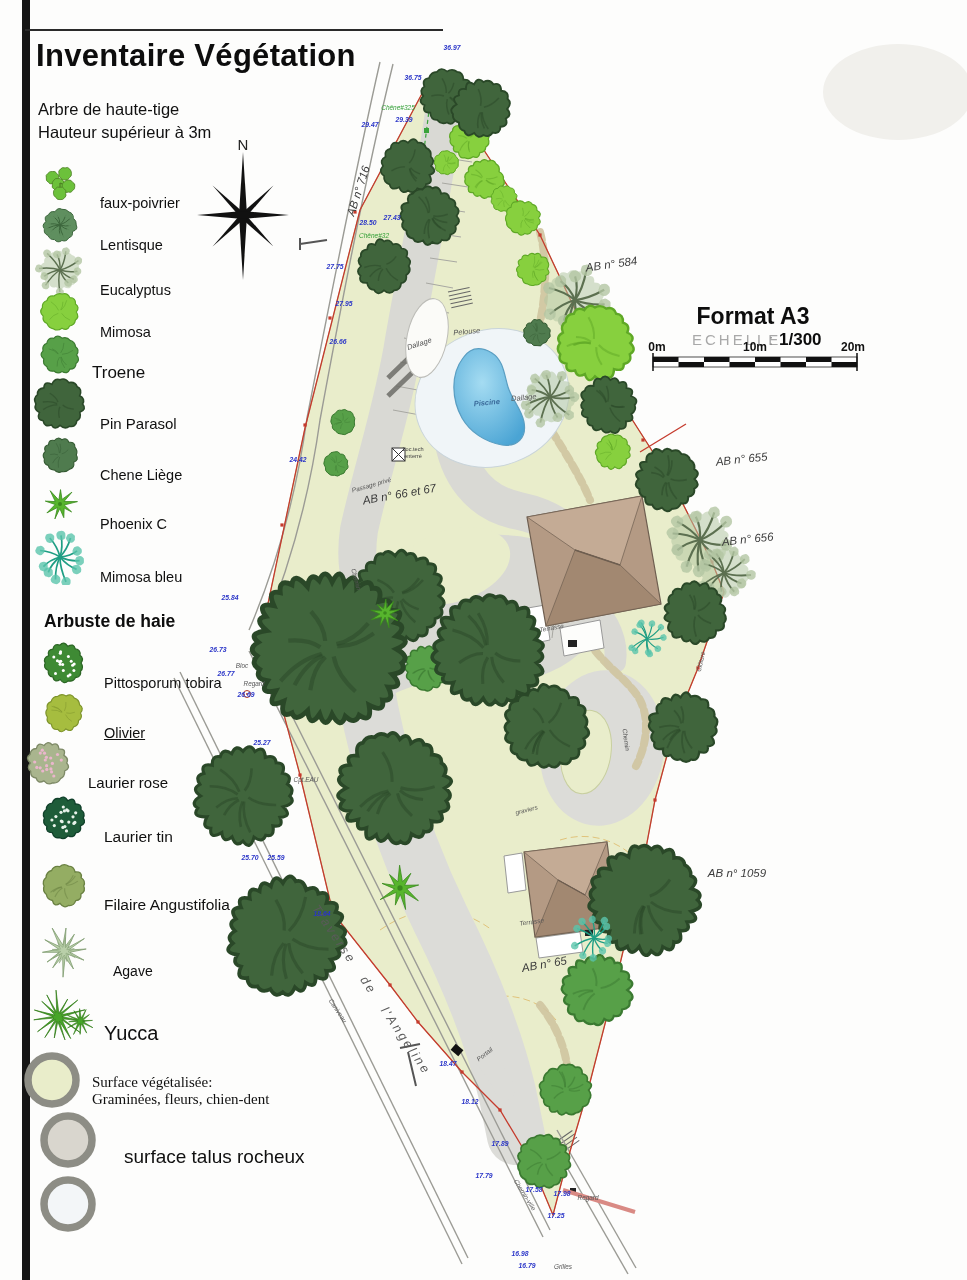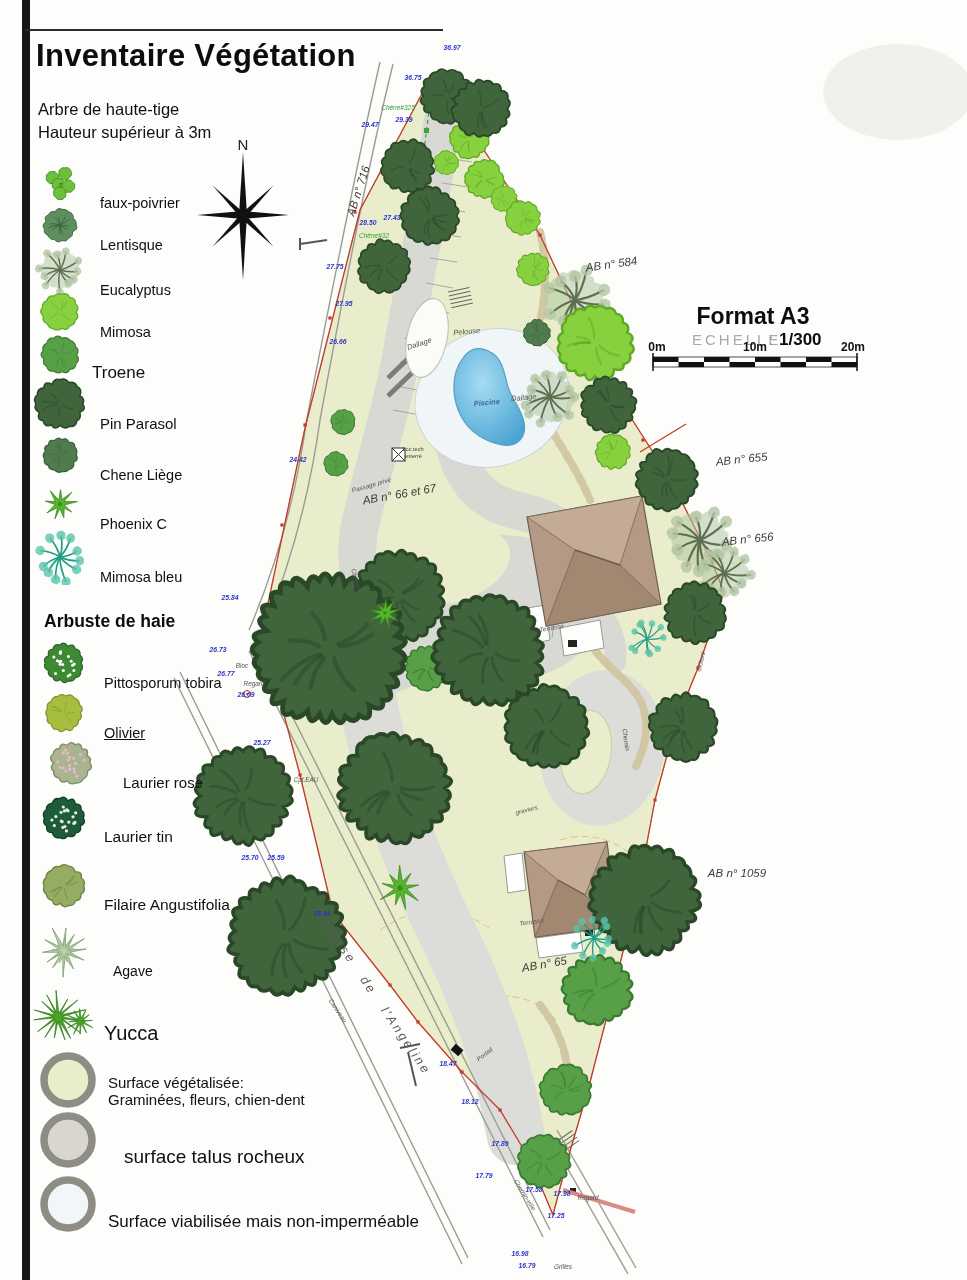--- a/index.html
+++ b/index.html
@@ -986,21 +986,21 @@
             <path d="M30.1,27.0 Q26.3,22.7 19.6,21.2" stroke="#7e942c" stroke-width="1" fill="none" opacity="0.5"></path>
             <path d="M30.2,26.8 Q27.3,23.0 21.5,21.3" stroke="#7e942c" stroke-width="1" fill="none" opacity="0.5"></path>
             <path d="M29.9,27.5 Q25.7,24.7 19.4,25.1" stroke="#7e942c" stroke-width="1" fill="none" opacity="0.5"></path>
             <path d="M32.4,25.9 Q34.5,22.4 33.9,17.0" stroke="#7e942c" stroke-width="1" fill="none" opacity="0.5"></path>
             <path d="M34.2,27.9 Q37.9,29.1 42.8,27.3" stroke="#7e942c" stroke-width="1" fill="none" opacity="0.5"></path>
             <path d="M33.5,29.6 Q35.1,33.5 39.9,36.4" stroke="#7e942c" stroke-width="1" fill="none" opacity="0.5"></path>
           </g>
         </svg>
         <span class="lab" style="font-size: 14.5px; margin-left: 8px;">Olivier</span>
       </div>
-      <div class="leg-row" style="left: 39px; top: 735px; gap: 12px;">
+      <div class="leg-row" style="left: 16px; top: 735px;">
         <svg width="64" height="56">
           <g>
             <path d="M50.7,28.0Q55.1,33.3 48.6,36.0Q49.1,41.6 44.5,43.7Q41.9,48.6 36.5,47.9Q32.0,50.7 27.9,45.9Q21.8,49.1 20.1,43.0Q14.2,42.2 14.7,36.3Q10.2,33.0 14.4,28.0Q8.7,22.7 14.1,19.4Q14.4,14.0 20.4,13.5Q21.7,6.6 28.0,10.5Q32.0,5.1 36.1,9.8Q42.3,6.7 43.0,14.2Q50.4,13.3 47.9,20.3Q53.1,23.2 50.7,28.0Z" fill="#a9b58e" stroke="#7e8a67" stroke-width="1.3333333333333333"></path>
             <circle cx="20.8" cy="32.4" r="1.6" fill="#eab6cc"></circle>
             <circle cx="18.7" cy="27.0" r="1.6" fill="#eab6cc"></circle>
             <circle cx="41.5" cy="19.5" r="1.6" fill="#eab6cc"></circle>
             <circle cx="26.3" cy="15.2" r="1.6" fill="#eab6cc"></circle>
             <circle cx="30.8" cy="34.4" r="1.6" fill="#eab6cc"></circle>
             <circle cx="34.9" cy="33.9" r="1.6" fill="#eab6cc"></circle>
             <circle cx="45.3" cy="25.1" r="1.6" fill="#eab6cc"></circle>
@@ -1071,21 +1071,21 @@
       </div>
       <div class="leg-row" style="left: 32px; top: 989px;">
         <svg width="64" height="56">
           <g>
             <path d="M24.0,1.1L26.8,24.3L35.7,10.0L28.1,24.6L45.8,11.0L29.3,25.8L53.1,20.8L29.9,27.7L52.9,32.3L30.7,29.8L48.4,43.7L30.0,31.0L38.7,49.6L27.5,32.4L33.0,50.9L25.8,32.8L22.3,49.0L24.3,32.1L12.8,48.6L23.4,30.4L5.5,42.7L22.0,29.1L1.8,30.8L21.2,27.4L2.3,21.0L23.0,26.1L9.8,12.3L23.3,23.8L14.8,5.9L24.7,23.4Z" fill="#47a528" stroke="#2f7a16" stroke-width="0.7"></path>
             <path d="M47.6,19.6L49.2,29.1L54.1,20.5L50.4,29.9L57.4,25.6L50.8,31.5L60.5,31.4L50.9,32.5L60.9,38.7L50.6,34.1L54.7,44.1L49.1,34.8L48.1,45.4L47.8,34.7L41.5,45.5L45.9,34.1L35.6,38.9L46.0,32.4L36.7,32.8L45.4,31.2L35.4,26.2L46.5,30.2L42.0,21.7L47.3,29.1Z" fill="#47a528" stroke="#2f7a16" stroke-width="0.6"></path>
           </g>
         </svg>
         <span class="lab" style="font-size: 20px; margin-left: 8px;">Yucca</span>
       </div>
-      <div class="leg-row" style="left: 36px; top: 1052px;">
+      <div class="leg-row" style="left: 20px; top: 1052px; font-family: Liberation Serif, serif;">
         <svg width="64" height="56">
           <g>
             <circle cx="32" cy="28" r="24" fill="#e9edca" stroke="#8d8d85" stroke-width="7.5"></circle>
           </g>
         </svg>
         <span class="lab" style="font-size: 15px; margin-left: 8px;">
           <div>Surface végétalisée:</div>
           <div>Graminées, fleurs, chien-dent</div>
         </span>
       </div>
@@ -1096,16 +1096,15 @@
           </g>
         </svg>
         <span class="lab" style="font-size: 19px; margin-left: 8px;">surface talus rocheux</span>
       </div>
       <div class="leg-row" style="left: 36px; top: 1176px;">
         <svg width="64" height="56">
           <g>
             <circle cx="32" cy="28" r="24" fill="#f3f6f8" stroke="#8d8d85" stroke-width="7.5"></circle>
           </g>
         </svg>
-        <span class="lab" style="font-size: 17px; margin-left: 8px;">Surface viabilisée mais non-imperméable</span>
       </div>
     </div>
 </div>
 
 </body></html>

